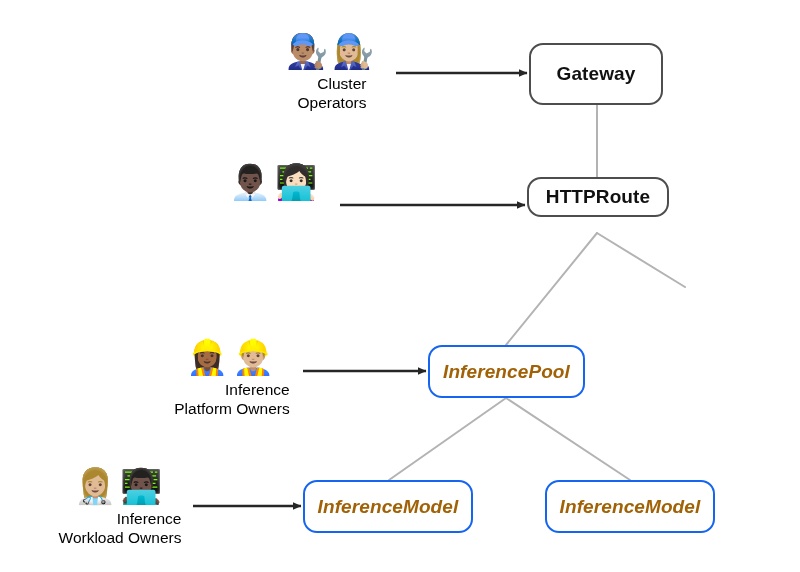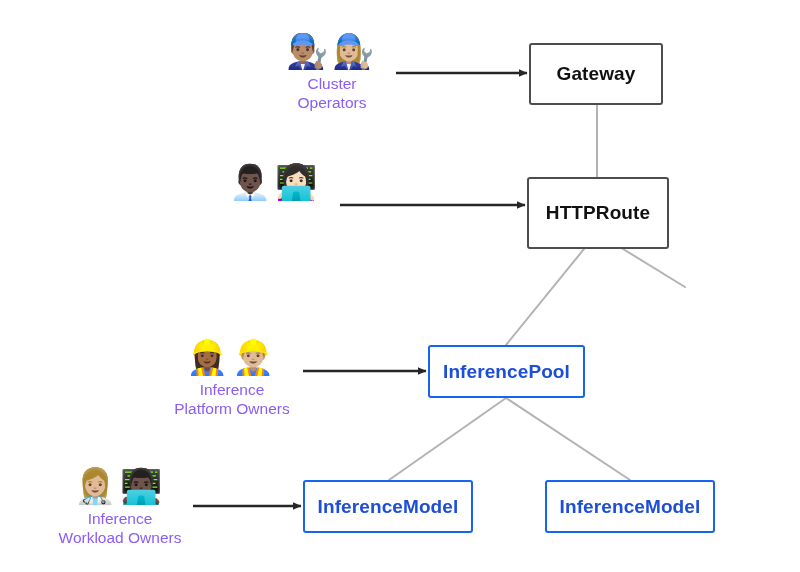--- a/index.html
+++ b/index.html
@@ -28,39 +28,40 @@
   }
 
   
   .node {
     position: absolute;
     box-sizing: border-box;
     display: flex;
     align-items: center;
     justify-content: center;
     background: #ffffff;
-    border-radius: 3px;
+    border-radius: 14px;
     font-weight: bold;
     letter-spacing: 0.1px;
     text-align: center;
     white-space: nowrap;
   }
   .node.dark {
     border: 2px solid #4d4d4d;
     color: #111111;
     font-size: 19px;
   }
   .node.blue {
     border: 2px solid #1565f0;
-    color: #1d4ed8;
+    color: #a16207;
     font-size: 19px;
+    font-style: italic;
   }
 
   .node-gateway    { left: 529px; top: 43px;  width: 134px; height: 62px; }
-  .node-httproute  { left: 527px; top: 177px; width: 142px; height: 72px; }
+  .node-httproute  { left: 527px; top: 177px; width: 142px; height: 40px; }
   .node-service    { left: 612px; top: 287px; width: 146px; height: 55px; }
   .node-pool       { left: 428px; top: 345px; width: 157px; height: 53px; }
   .node-model-a    { left: 303px; top: 480px; width: 170px; height: 53px; }
   .node-model-b    { left: 545px; top: 480px; width: 170px; height: 53px; }
 
   
   .persona {
     position: absolute;
     display: flex;
     flex-direction: column;
@@ -72,22 +73,22 @@
     font-size: 34px;
     line-height: 40px;
     letter-spacing: 3px;
     white-space: nowrap;
     user-select: none;
   }
   .persona-label {
     margin-top: 3px;
     font-size: 15.5px;
     line-height: 19px;
-    color: #8b5cf6;
-    text-align: center;
+    color: #000000;
+    text-align: right;
     white-space: pre-line;
   }
 
   .persona-operators   { left: 222px; top: 31px; }
   .persona-developers  { left: 165px; top: 162px; }
   .persona-platform    { left: 122px; top: 337px; }
   .persona-workload    { left: 10px;  top: 466px; }
 </style>
 </head>
 <body>

